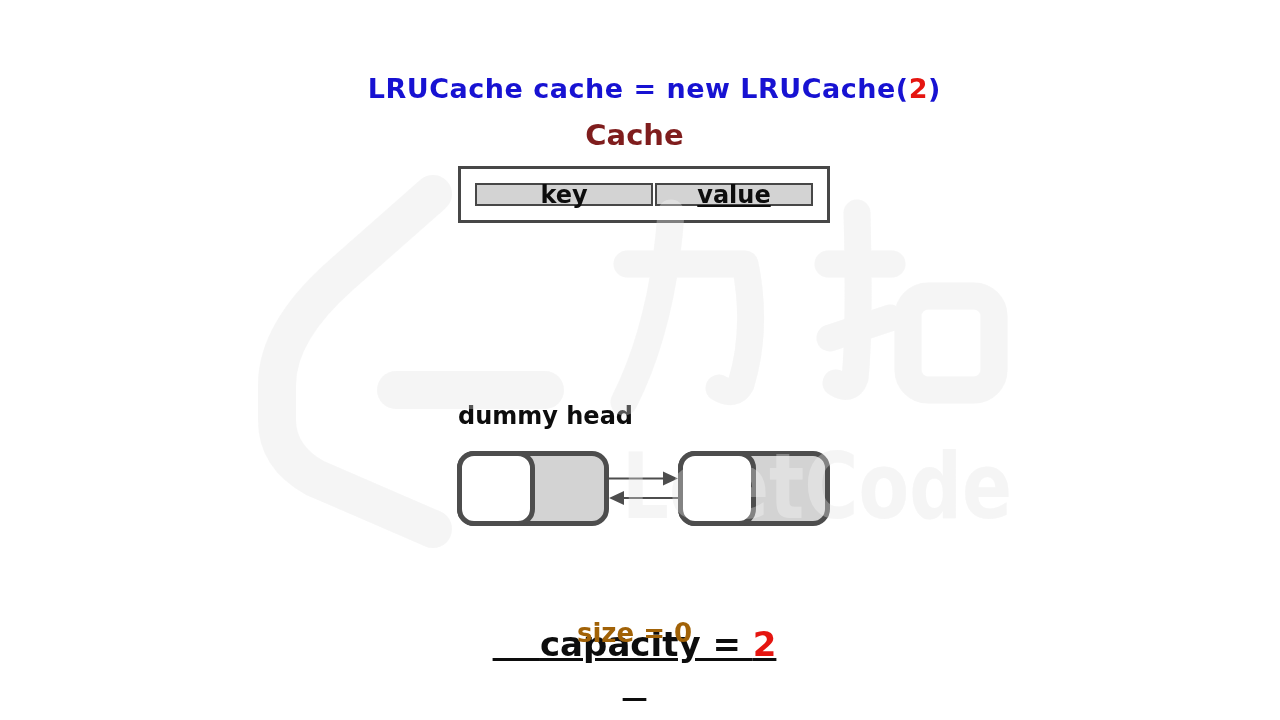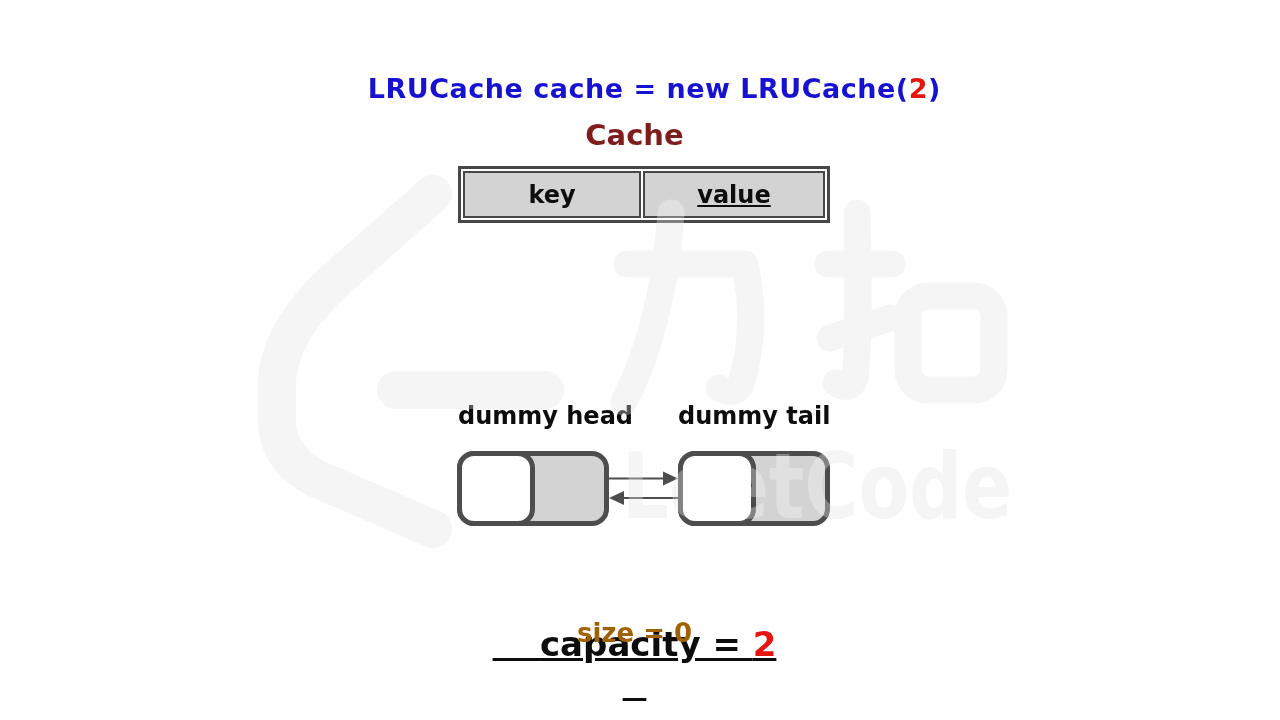--- a/index.html
+++ b/index.html
@@ -14,21 +14,21 @@
   
   .code-line{top:42px;font-size:27px;font-weight:bold;color:#1712d2;letter-spacing:.5px;}
   .code-line .arg{color:#e51510;}
 
   
   .cache-title{top:118px;font-size:29px;font-weight:bold;color:#7f1d1d;}
 
   
   .cache-table{
     left:458px;top:166px;width:372px;height:57px;box-sizing:border-box;
-    border:3px solid #474747;background:#ffffff;padding:2px;display:flex;gap:2px;
+    border:3px solid #474747;background:#ffffff;padding:14px;display:flex;gap:2px;
   }
   .cache-cell{
     box-sizing:border-box;border:2px solid #474747;background:#d3d3d3;
     display:flex;align-items:center;justify-content:center;
     font-size:24px;font-weight:bold;color:#0d0d0d;
   }
   .cell-key{width:178px;}
   .cell-value{flex:1;text-decoration:underline;}
 
   
@@ -94,21 +94,20 @@
   </div>
 
   <div class="abs centerline cache-title content">Cache</div>
 
   <div class="abs cache-table content">
     <div class="cache-cell cell-key">key</div>
     <div class="cache-cell cell-value">value</div>
   </div>
 
   <div class="abs node-label label-head content">dummy head</div>
-  <div class="abs node-label label-tail content">dummy tail</div>
 
   <div class="abs node node-head content">
     <div class="white-cell"></div>
   </div>
   <div class="abs node node-tail content">
     <div class="white-cell"></div>
   </div>
 
   <svg class="abs arrows content" width="80" height="45" viewBox="0 0 80 45">
     <g>

